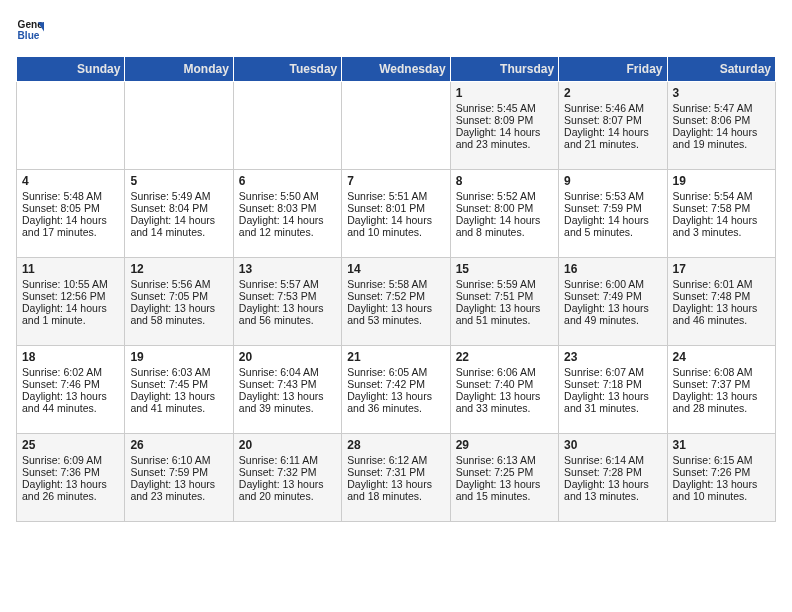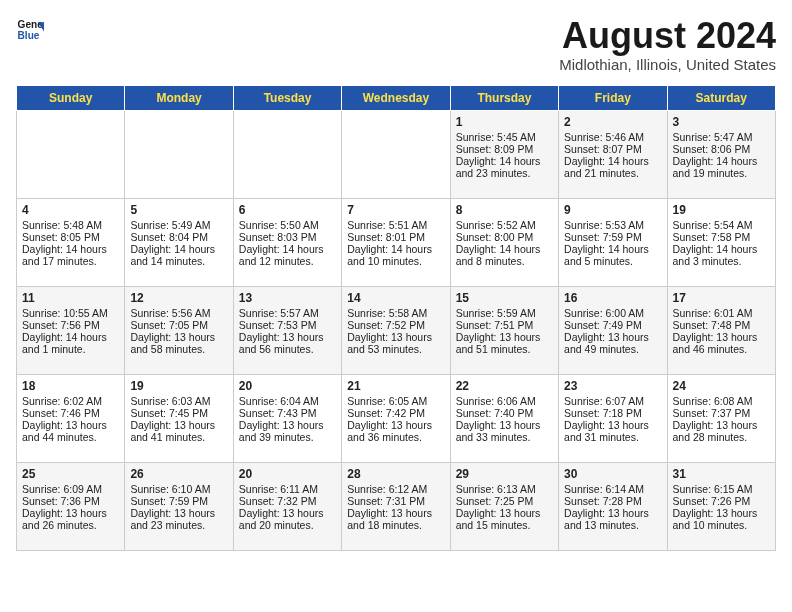--- a/index.html
+++ b/index.html
@@ -38,25 +38,25 @@
       font-size: 15px;
       color: #444;
     }
     table {
       width: 100%;
       border-collapse: collapse;
       table-layout: fixed;
     }
     thead th {
       background: #2255aa;
-      color: #fde047;
+      color: #e5e5e5;
       font-size: 12px;
       font-weight: bold;
       padding: 5px 4px;
-      text-align: center;
+      text-align: right;
       border: 1px solid #fff;
     }
     tbody td {
       border: 1px solid #ccc;
       vertical-align: top;
       padding: 4px 5px;
       font-size: 10.5px;
       color: #222;
       height: 88px;
       background: #fff;
@@ -77,24 +77,20 @@
 </head>
 <body>
 
 <div class="header-area">
   <div class="logo">
     <svg class="logo-icon" viewBox="0 0 36 36">
       <text x="2" y="16" font-size="13" font-weight="bold" fill="#1a1a1a">General</text>
       <text x="2" y="30" font-size="13" font-weight="bold" fill="#2255aa">Blue</text>
       <polygon points="28,8 36,8 36,20" fill="#2255aa"></polygon>
     </svg>
-  </div>
-  <div class="title-area">
-    <div class="cal-title">August 2024</div>
-    <div class="cal-subtitle">Midlothian, Illinois, United States</div>
   </div>
 </div>
 
 <table>
   <thead>
     <tr id="thead-row">
         <th>Sunday</th>
         <th>Monday</th>
         <th>Tuesday</th>
         <th>Wednesday</th>
@@ -179,21 +175,21 @@
           <div>Sunrise: 5:54 AM</div>
           <div>Sunset: 7:58 PM</div>
           <div>Daylight: 14 hours</div>
           <div>and 3 minutes.</div>
         </td>
       </tr>
       <tr>
         <td>
           <span class="day-num">11</span>
           <div>Sunrise: 10:55 AM</div>
-          <div>Sunset: 7:56 PM</div>
+          <div>Sunset: 12:56 PM</div>
           <div>Daylight: 14 hours</div>
           <div>and 1 minute.</div>
         </td>
         <td>
           <span class="day-num">12</span>
           <div>Sunrise: 5:56 AM</div>
           <div>Sunset: 7:05 PM</div>
           <div>Daylight: 13 hours</div>
           <div>and 58 minutes.</div>
         </td>

